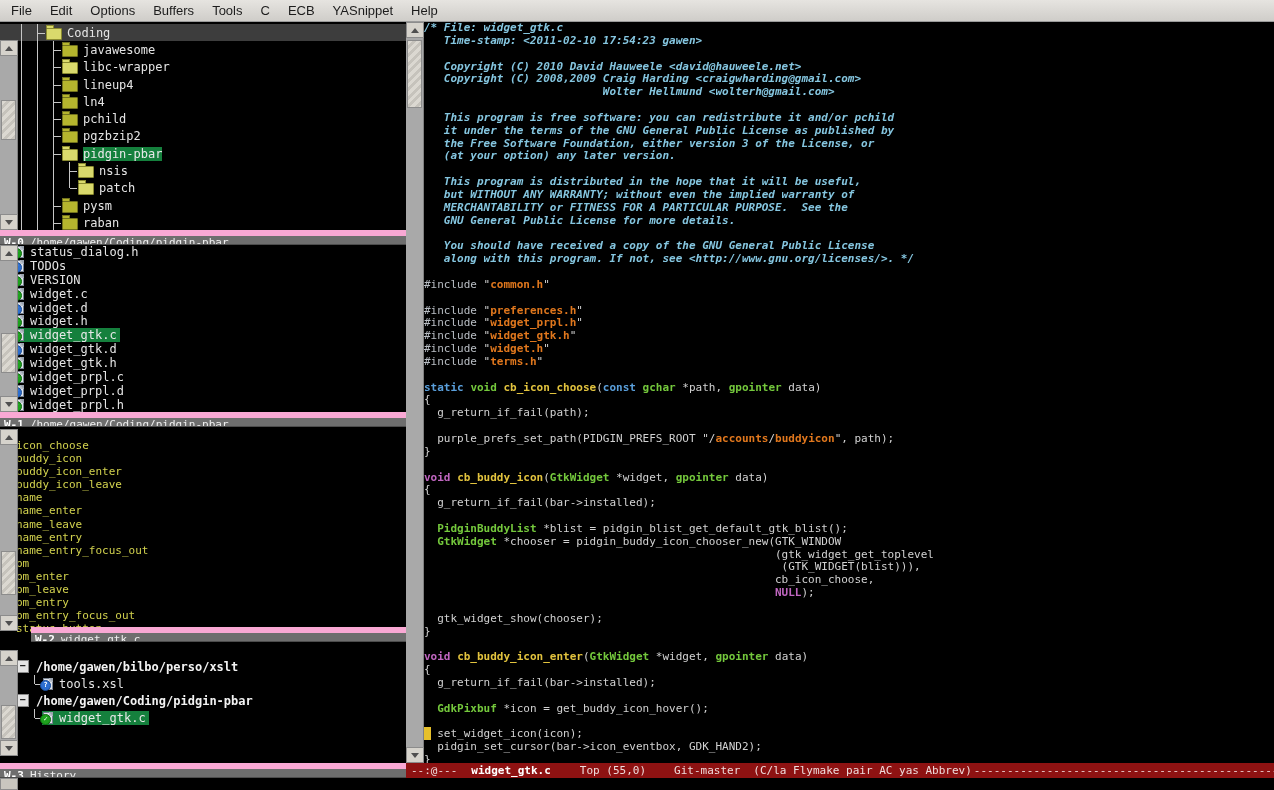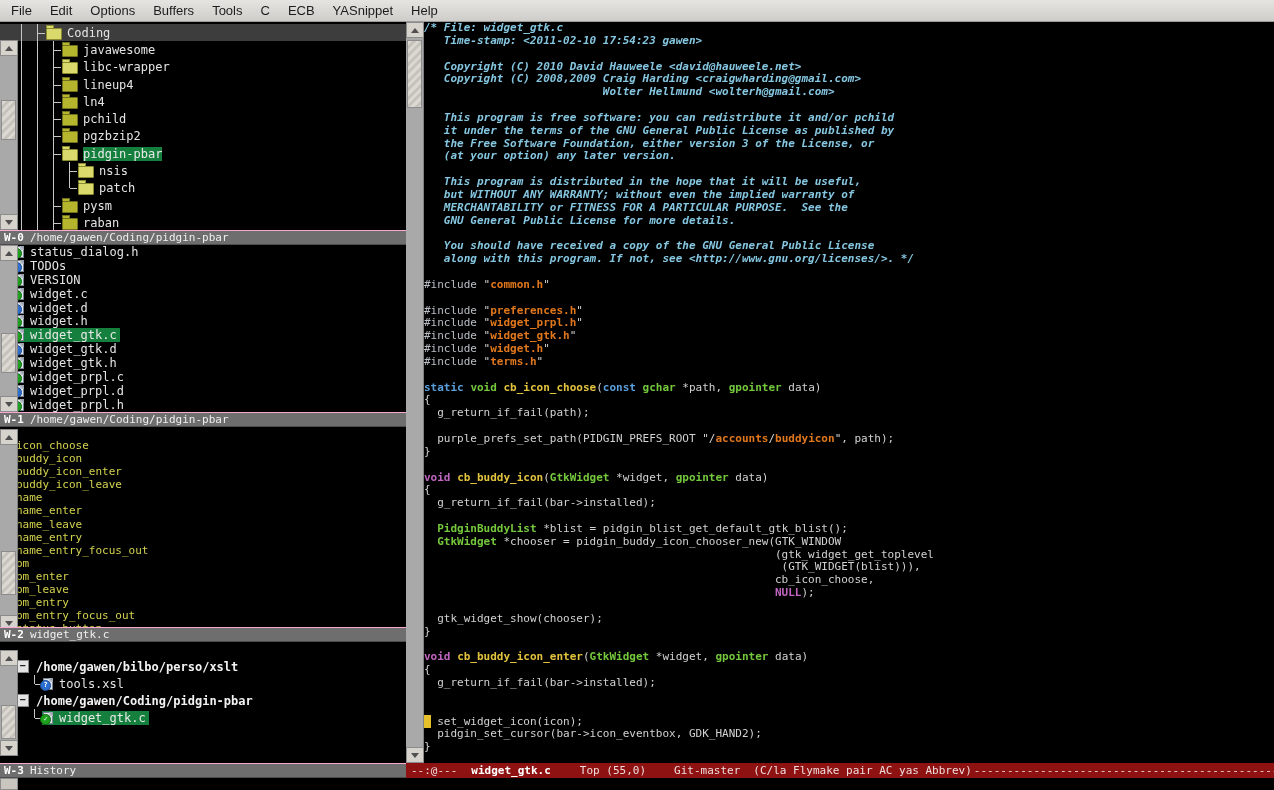--- a/index.html
+++ b/index.html
@@ -6,21 +6,21 @@
   .screen{position:relative;width:1274px;height:790px;overflow:hidden;background:#000;
           font-family:"DejaVu Sans Mono",monospace;}
   
   .menubar{position:absolute;left:0;top:0;width:1274px;height:22px;
            background:linear-gradient(#e6e4e0,#cfcdc9);border-bottom:1px solid #9a9a9a;
            box-sizing:border-box;display:flex;align-items:center;padding-left:2px;
            font-family:"Liberation Sans","DejaVu Sans",sans-serif;font-size:13px;color:#1c1c1c;}
   .menu-item{padding:0 9px;line-height:21px;}
   
   .hdr{position:absolute;left:0;width:406px;height:15px;background:#6e6e6e;
-       border-top:1px solid #f9a8d4;border-bottom:1px solid #4c4c4c;box-sizing:border-box;
+       border-top:6px solid #f9a8d4;border-bottom:1px solid #4c4c4c;box-sizing:border-box;
        font-size:11px;line-height:13px;color:#efefef;white-space:pre;overflow:hidden;padding-left:4px;}
   .hdr b{color:#ffffff;font-weight:bold;margin-right:6px;}
   .panel{position:absolute;left:0;width:406px;overflow:hidden;background:#000;}
   
   .sbcol{position:absolute;left:0;width:18px;background:#a9a9a9;border-right:1px solid #808080;box-sizing:border-box;}
   .sbarrow{position:absolute;left:0;width:18px;height:16px;background:#d6d3cc;border:1px solid #8c8c8c;
            box-sizing:border-box;display:flex;align-items:center;justify-content:center;}
   .sbarrow.up::after{content:'';border:4px solid transparent;border-bottom:5px solid #4f4f4f;margin-top:-4px;}
   .sbarrow.down::after{content:'';border:4px solid transparent;border-top:5px solid #4f4f4f;margin-bottom:-4px;}
   .sbthumb{position:absolute;left:1px;width:15px;border:1px solid #8c8c8c;box-sizing:border-box;
@@ -168,21 +168,21 @@
         <div class="funcrow">pm_entry_focus_out</div>
         <div class="funcrow">status_button</div>
       </div>
     <div class="sbcol" style="top:2px;height:202px;">
       <div class="sbarrow up" style="top:0;"></div>
       <div class="sbthumb" style="top:122px;height:44px;"></div>
       <div class="sbarrow down" style="bottom:0;"></div>
     </div>
   </div>
 
-  <div class="hdr" style="top:627px;"><b>W-2</b><span>widget_gtk.c</span></div>
+  <div class="hdr" style="top:627px;margin-left:31px;"><b>W-2</b><span>widget_gtk.c</span></div>
   <div class="panel" style="top:648px;height:115px;">
     <div style="padding-top:10px;">
         <div class="hrow dir"><span class="minus">−</span><span class="hdirlabel">/home/gawen/bilbo/perso/xslt</span></div>
         <div class="hrow file"><span class="gd l"></span><span class="band"><span class="page vc-unk"></span><span class="flabel">tools.xsl</span></span></div>
         <div class="hrow dir"><span class="minus">−</span><span class="hdirlabel">/home/gawen/Coding/pidgin-pbar</span></div>
         <div class="hrow file"><span class="gd l"></span><span class="band sel"><span class="page vc-ok"></span><span class="flabel">widget_gtk.c</span></span></div>
       </div>
     <div class="sbcol" style="top:2px;height:106px;">
       <div class="sbarrow up" style="top:0;"></div>
       <div class="sbthumb" style="top:55px;height:34px;"></div>
@@ -246,20 +246,21 @@
       <div class="cl"><span class="tk-n">                                                     cb_icon_choose,</span></div>
       <div class="cl"><span class="tk-n">                                                     </span><span class="tk-v">NULL</span><span class="tk-n">);</span></div>
       <div class="cl"></div>
       <div class="cl"><span class="tk-n">  gtk_widget_show(chooser);</span></div>
       <div class="cl"><span class="tk-n">}</span></div>
       <div class="cl"></div>
       <div class="cl"><span class="tk-v">void</span><span class="tk-n"> </span><span class="tk-f">cb_buddy_icon_enter</span><span class="tk-n">(</span><span class="tk-t">GtkWidget</span><span class="tk-n"> *widget, </span><span class="tk-t">gpointer</span><span class="tk-n"> data)</span></div>
       <div class="cl"><span class="tk-n">{</span></div>
       <div class="cl"><span class="tk-n">  g_return_if_fail(bar-&gt;installed);</span></div>
       <div class="cl"></div>
+      <div class="cl"><span class="tk-n">  </span><span class="tk-t">GdkPixbuf</span><span class="tk-n"> *icon = get_buddy_icon_hover();</span></div>
       <div class="cl"></div>
       <div class="cl"><span class="tk-X"> </span><span class="tk-n"> set_widget_icon(icon);</span></div>
       <div class="cl"><span class="tk-n">  pidgin_set_cursor(bar-&gt;icon_eventbox, GDK_HAND2);</span></div>
       <div class="cl"><span class="tk-n">}</span></div>
     </div>
 
   <div class="modeline">
     <span class="mlprefix">--:@---</span>
     <span class="mlbuf">widget_gtk.c</span>
     <span class="mlpos">Top (55,0)</span>

